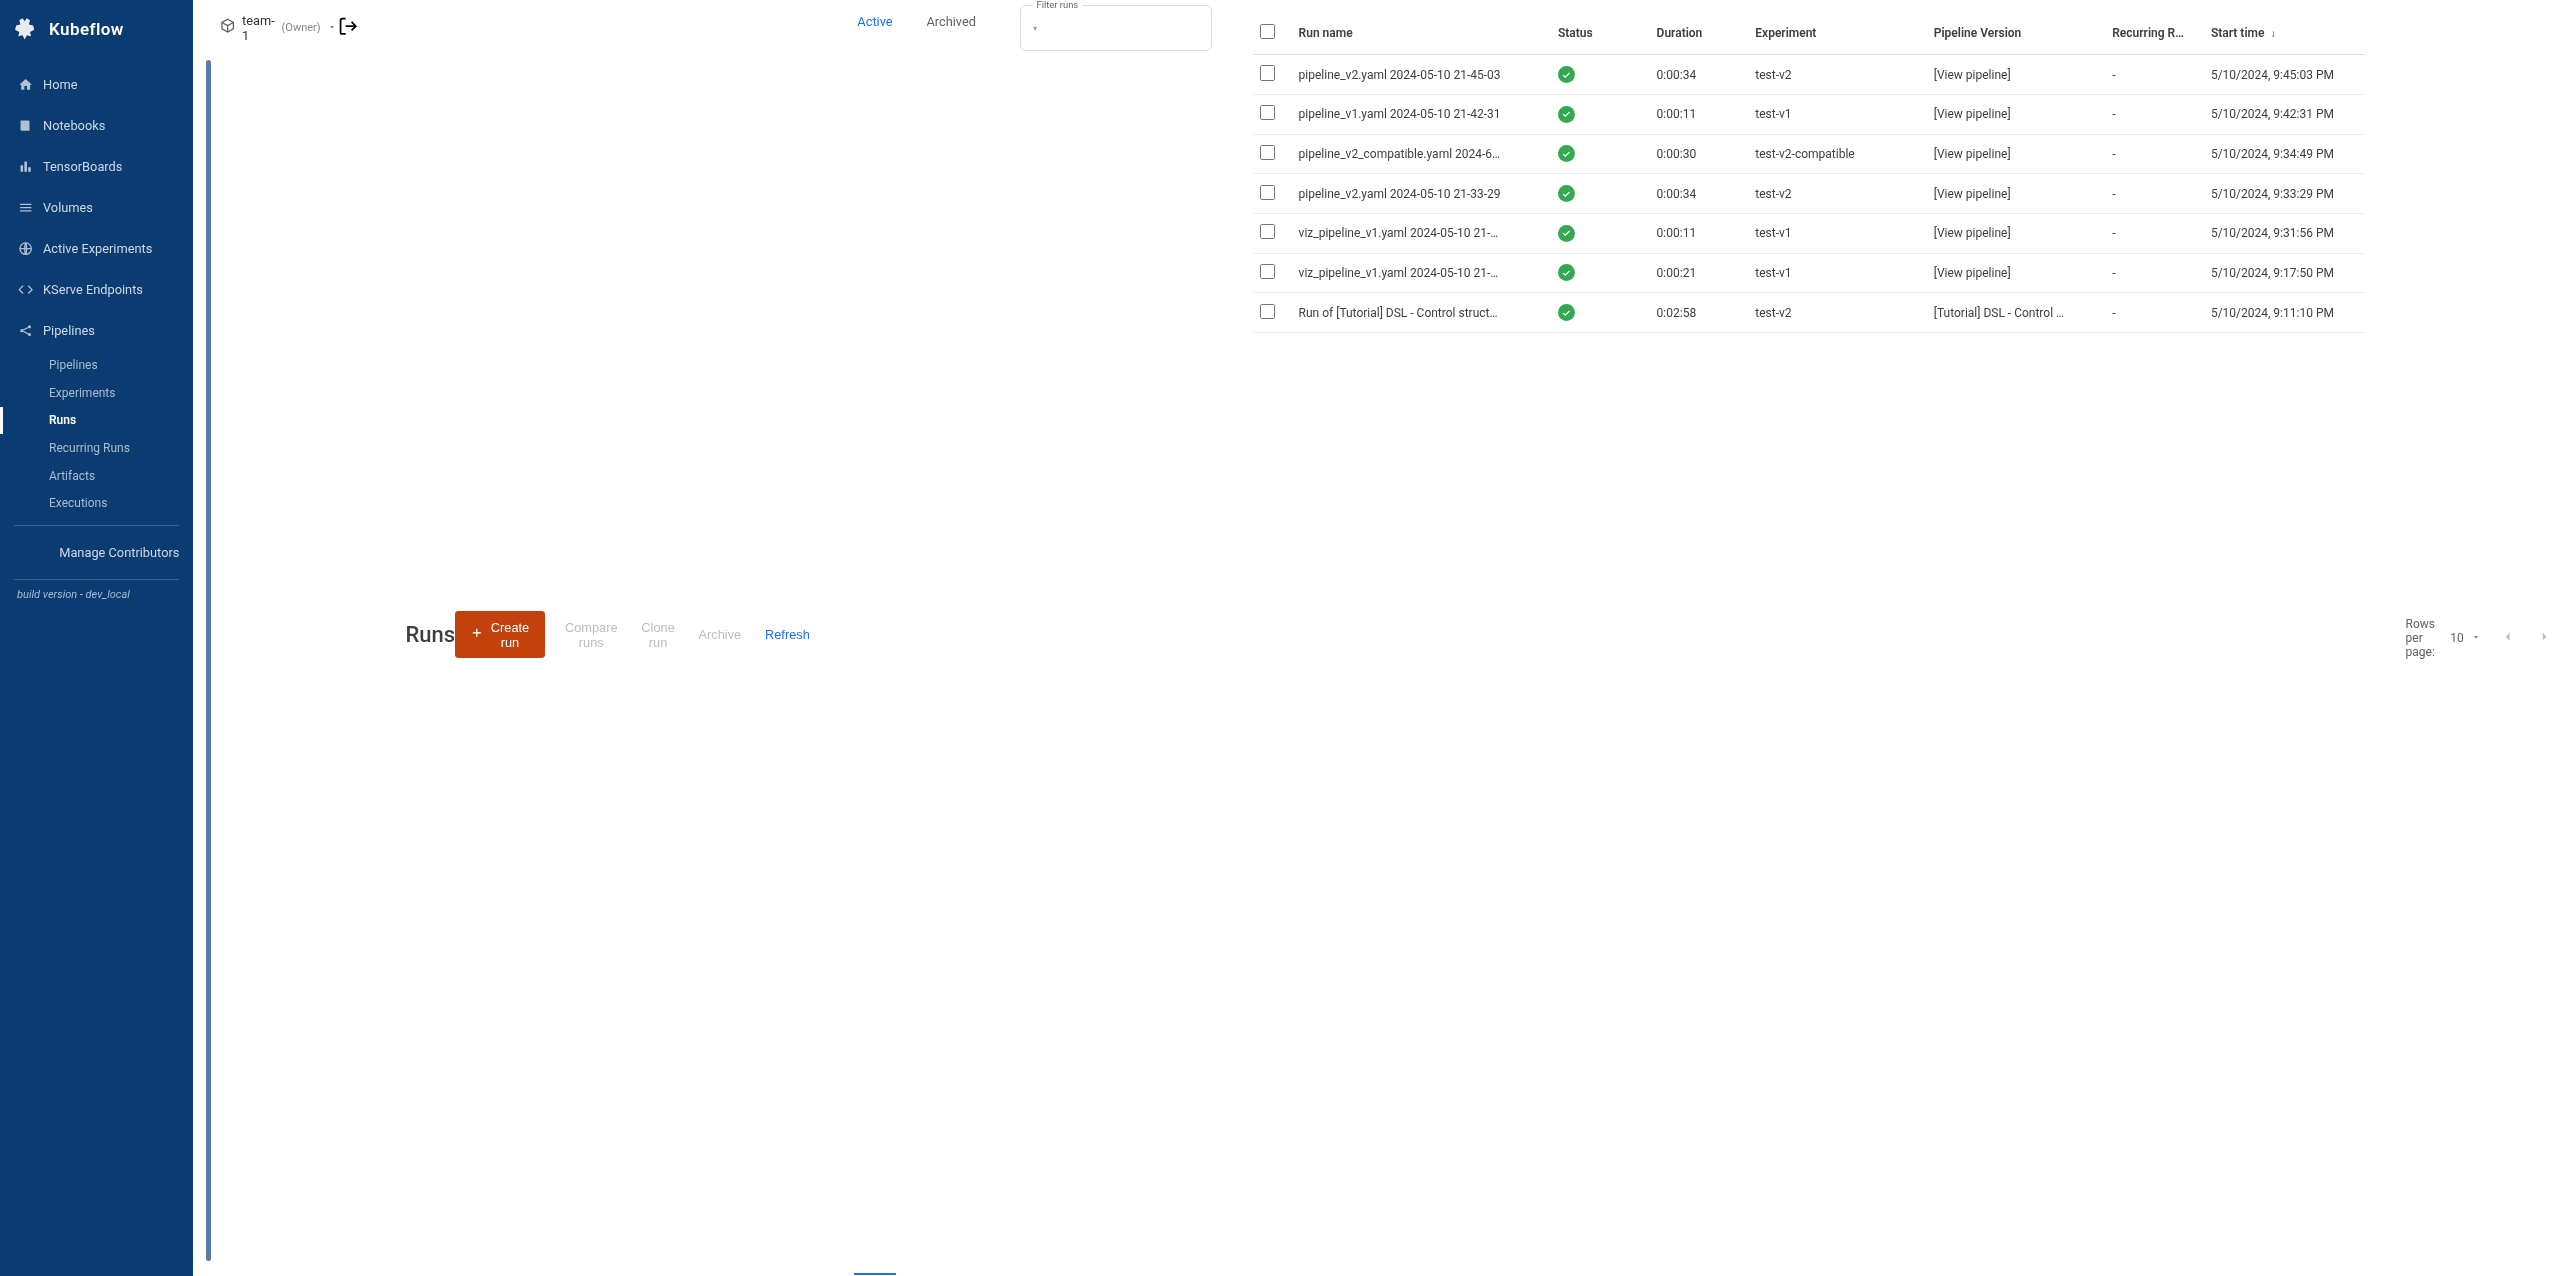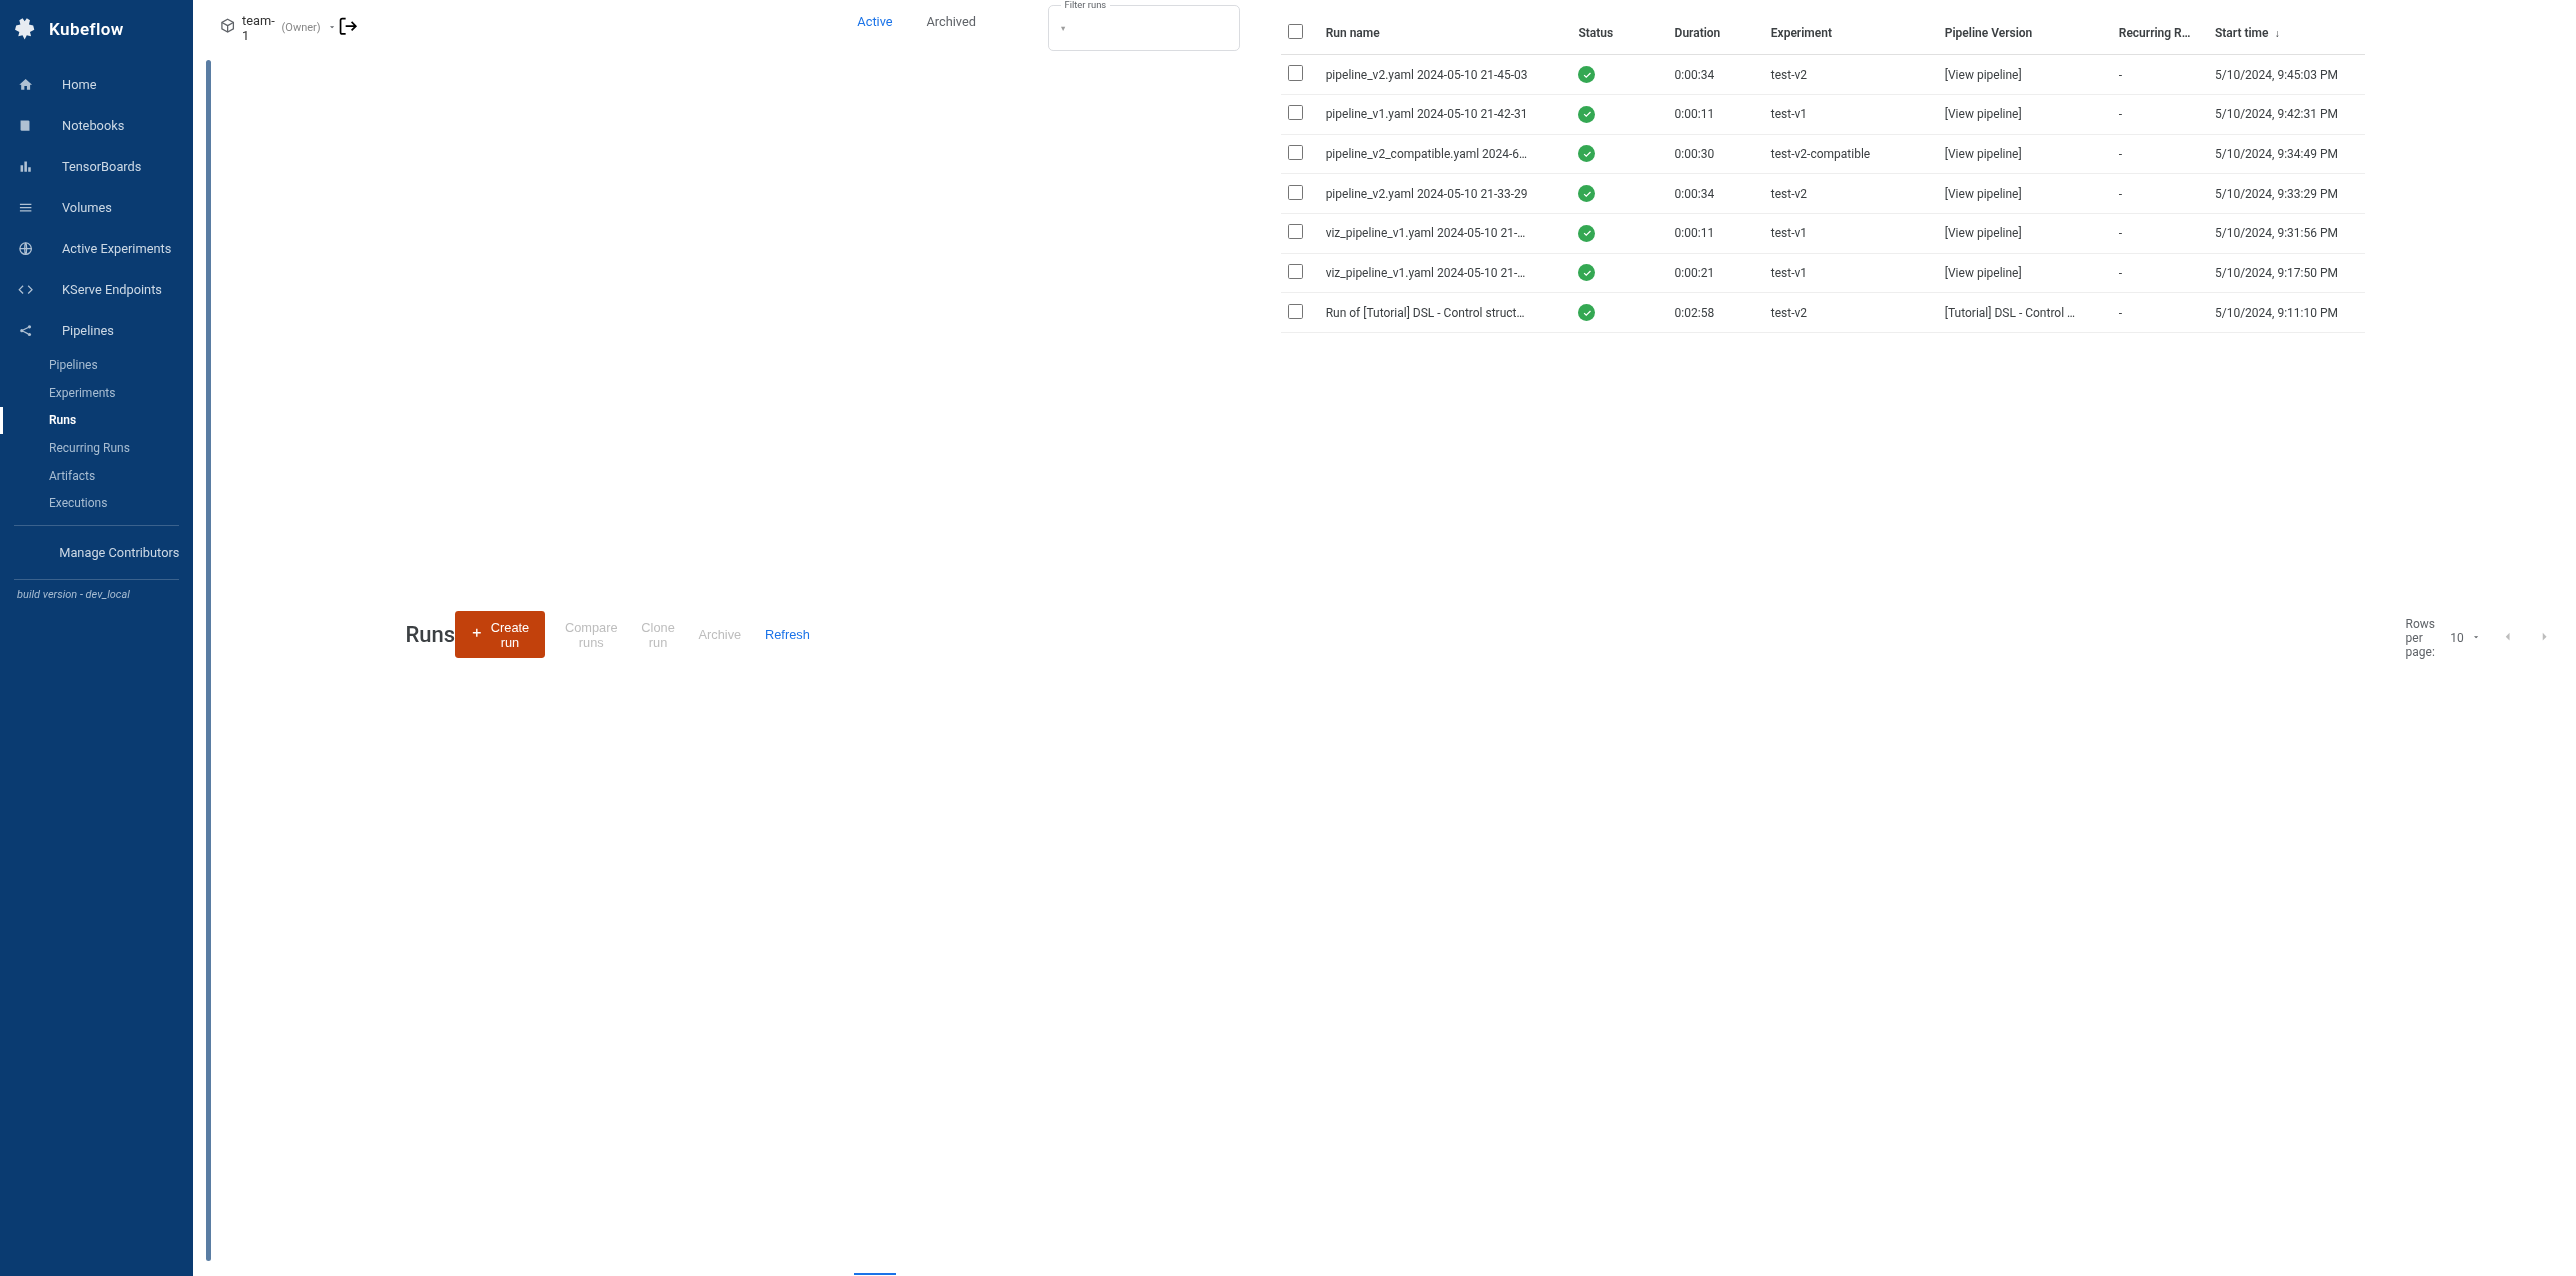--- a/index.html
+++ b/index.html
@@ -5,21 +5,21 @@
 * { box-sizing: border-box; margin: 0; padding: 0; }
 body { font-family: -apple-system, BlinkMacSystemFont, "Segoe UI", Roboto, sans-serif; background: #fff; color: #212121; overflow: hidden; }
 .app { display: flex; height: 100vh; }
 
 
 .sidebar { width: 193px; background: #0a3b71; color: #fff; display: flex; flex-direction: column; flex-shrink: 0; }
 .logo { display: flex; align-items: center; gap: 8.5px; padding: 15.3px 13.6px; }
 .logo-mark { width: 27px; height: 27px; display: flex; align-items: center; justify-content: center; }
 .logo-text { font-size: 17px; font-weight: 600; letter-spacing: 0.4px; }
 .nav { flex: 1; overflow-y: auto; padding-top: 6.8px; }
-.nav-item { display: flex; align-items: center; gap: 28px; padding: 12px 17px; color: #cdd9e5; cursor: pointer; font-size: 12.8px; }
+.nav-item { display: flex; align-items: center; gap: 9px; padding: 12px 17px; color: #cdd9e5; cursor: pointer; font-size: 12.8px; }
 .nav-icon { width: 17px; height: 17px; display: flex; align-items: center; justify-content: center; opacity: 0.85; }
 .sub-nav { padding-left: 49px; }
 .sub-item { padding: 6.8px 0; color: #a8bdd2; font-size: 12px; cursor: pointer; position: relative; }
 .sub-item.active { color: #fff; font-weight: 600; }
 .sub-item.active::before { content:""; position:absolute; left:-49px; top:0; bottom:0; width:3.4px; background:#fff; }
 .sidebar-divider { height: 0.9px; background: rgba(255,255,255,0.2); margin: 8.5px 13.6px; }
 .manage-link { padding: 10.2px 13.6px; color: #cdd9e5; font-size: 12.8px; cursor: pointer; text-align: right; }
 .build-version { padding: 0 17px 13.6px; color: #a8bdd2; font-size: 11px; font-style: italic; }
 .side-scroll { position:absolute; left:206px; top:60px; bottom:15.3px; width:5.1px; background:#5a7da3; border-radius:2.6px; }
 
@@ -41,21 +41,21 @@
 
 .hr { height: 0.9px; background: #e0e0e0; }
 
 
 .tabs { display: flex; gap: 27px; padding: 0 20.4px; border-bottom: 0.9px solid transparent; }
 .tab { padding: 13.6px 3.4px 10.2px; font-size: 12.8px; font-weight: 400; color: #5f6368; cursor: pointer; border-bottom: 2.6px solid transparent; }
 .tab.active { color: #1a73e8; border-bottom-color: #1a73e8; }
 
 
 .filter-wrap { padding: 5.1px 20.4px 0; position: relative; }
-.filter-box { border: 0.9px solid #dadce0; border-radius: 5.1px; height: 46px; display: flex; align-items: center; padding: 0 12px; position: relative; margin-left: 28px; }
+.filter-box { border: 0.9px solid #dadce0; border-radius: 5.1px; height: 46px; display: flex; align-items: center; padding: 0 12px; position: relative; }
 .filter-label { position: absolute; top: -6.8px; left: 12px; background: #fff; padding: 0 3.4px; font-size: 9.4px; color: #5f6368; }
 .filter-caret { color: #9e9e9e; font-size: 8.5px; }
 .filter-input { flex:1; border:none; outline:none; font-size:12px; margin-left:6.8px; }
 
 
 .table-wrap { padding: 12px 20.4px 0; overflow-x: auto; }
 table { width: 100%; border-collapse: collapse; table-layout: fixed; }
 th { text-align: left; font-size: 12px; font-weight: 600; color: #3c4043; padding: 12px 6.8px; border-bottom: 0.9px solid #e0e0e0; white-space: nowrap; overflow: hidden; text-overflow: ellipsis; }
 td { font-size: 12px; color: #3c4043; padding: 10.2px 6.8px; border-bottom: 0.9px solid #eee; white-space: nowrap; overflow: hidden; text-overflow: ellipsis; }
 .col-check { width: 37px; }

